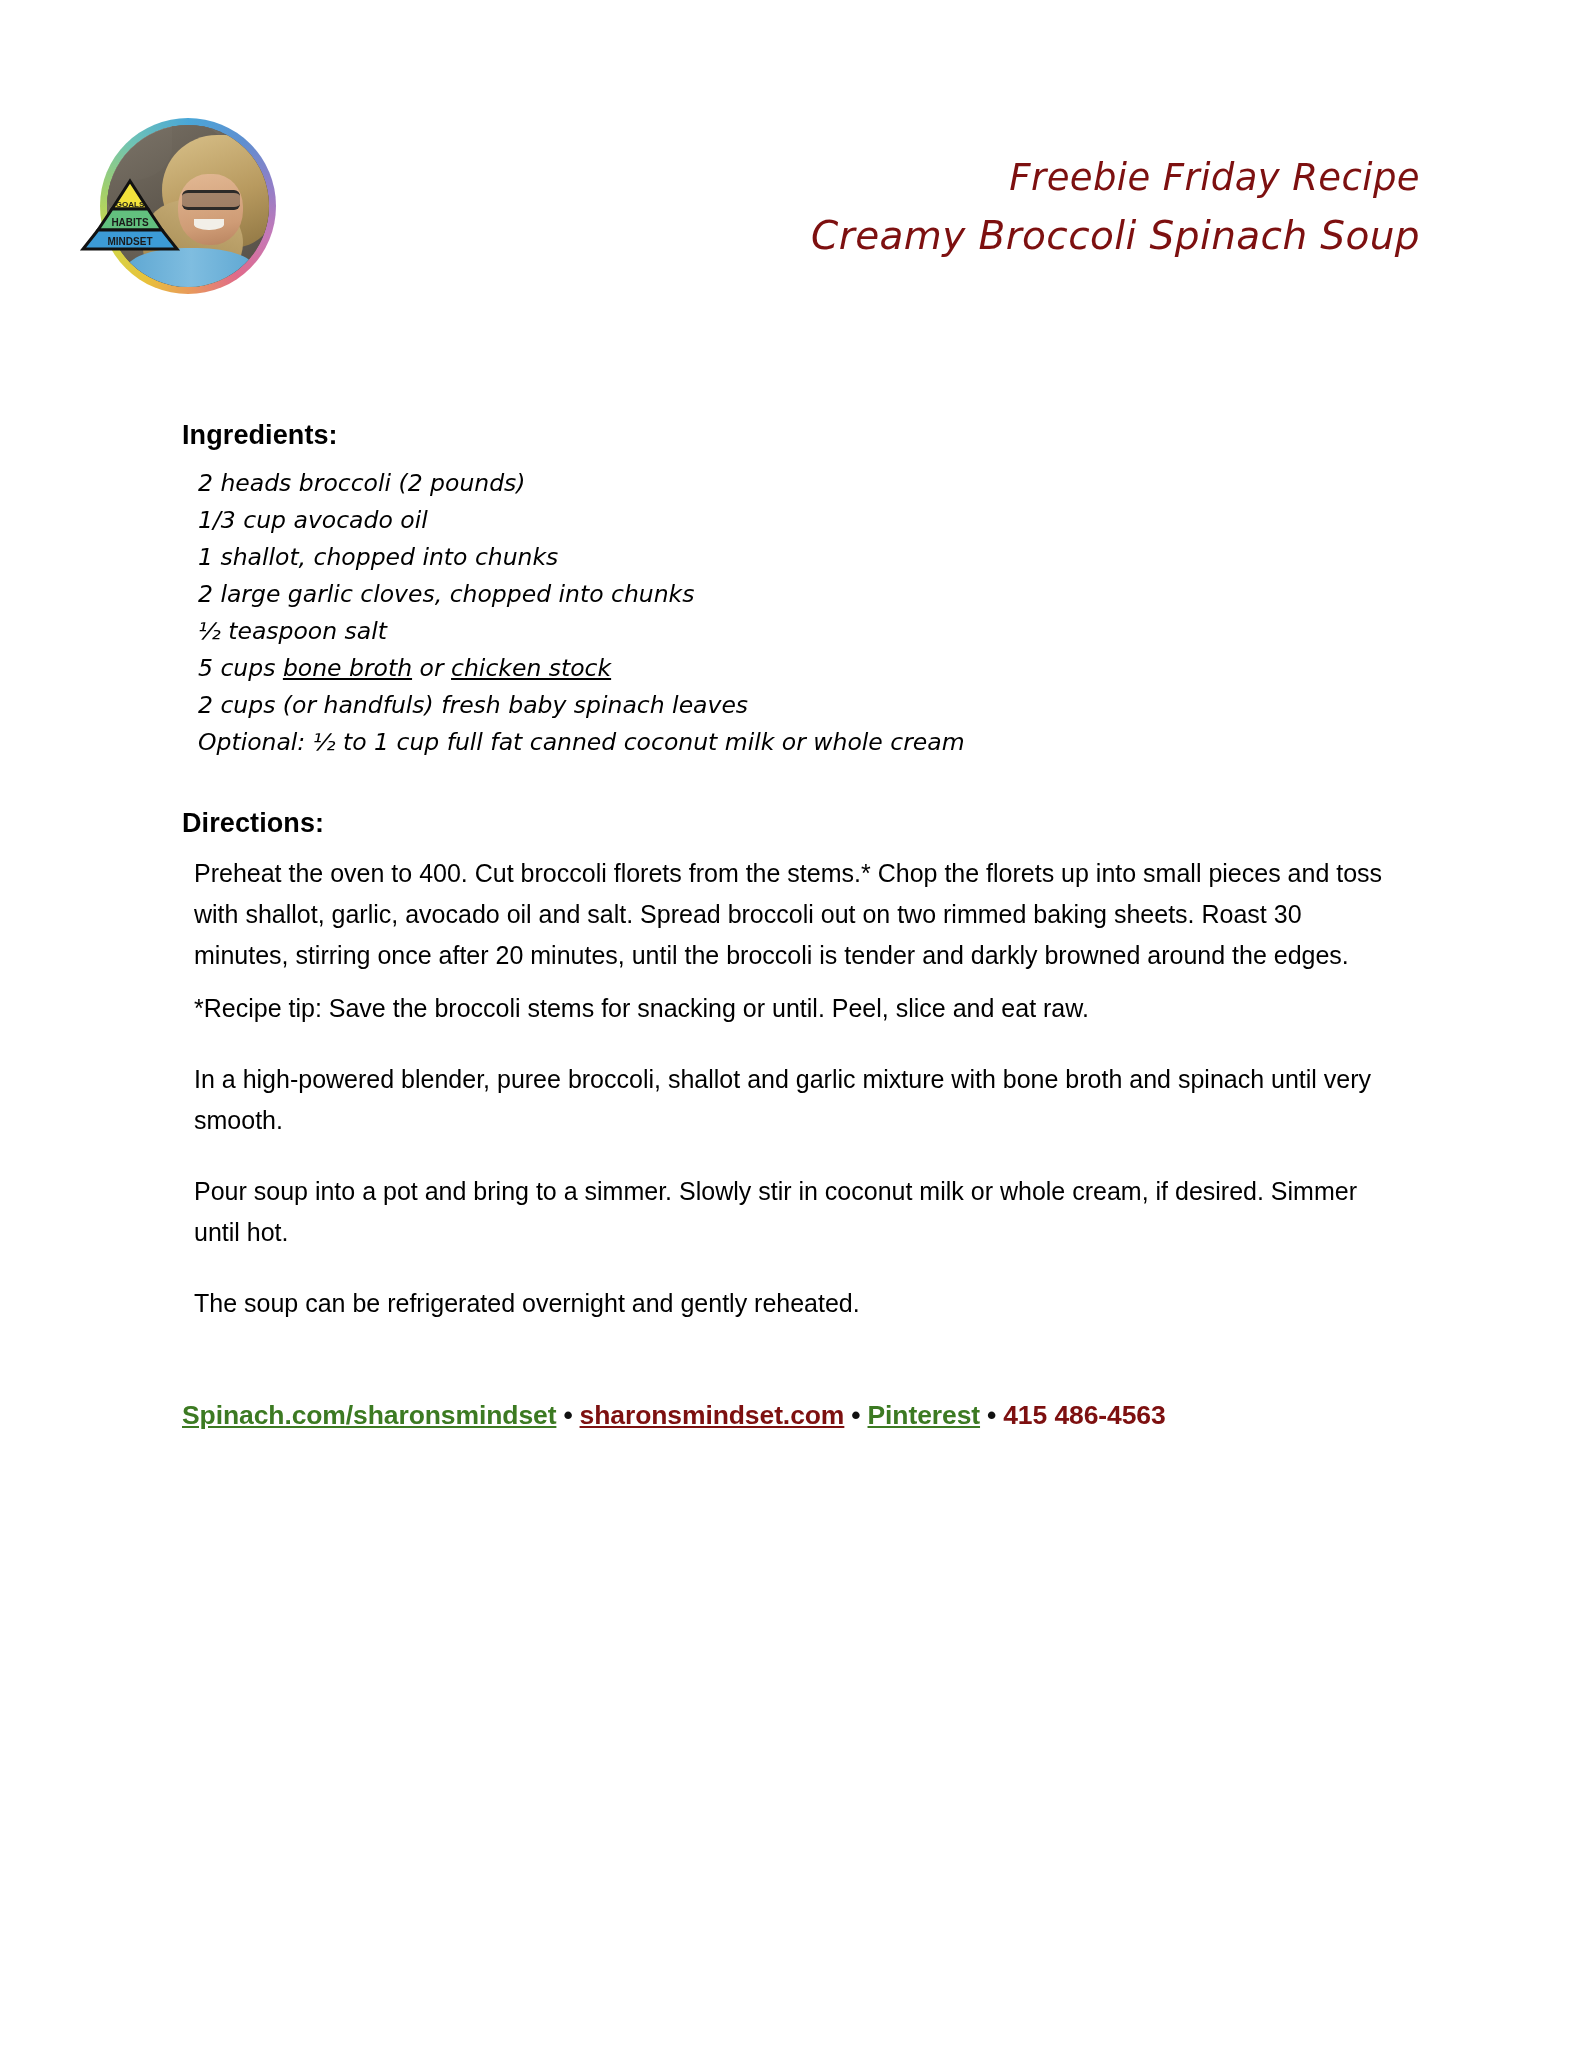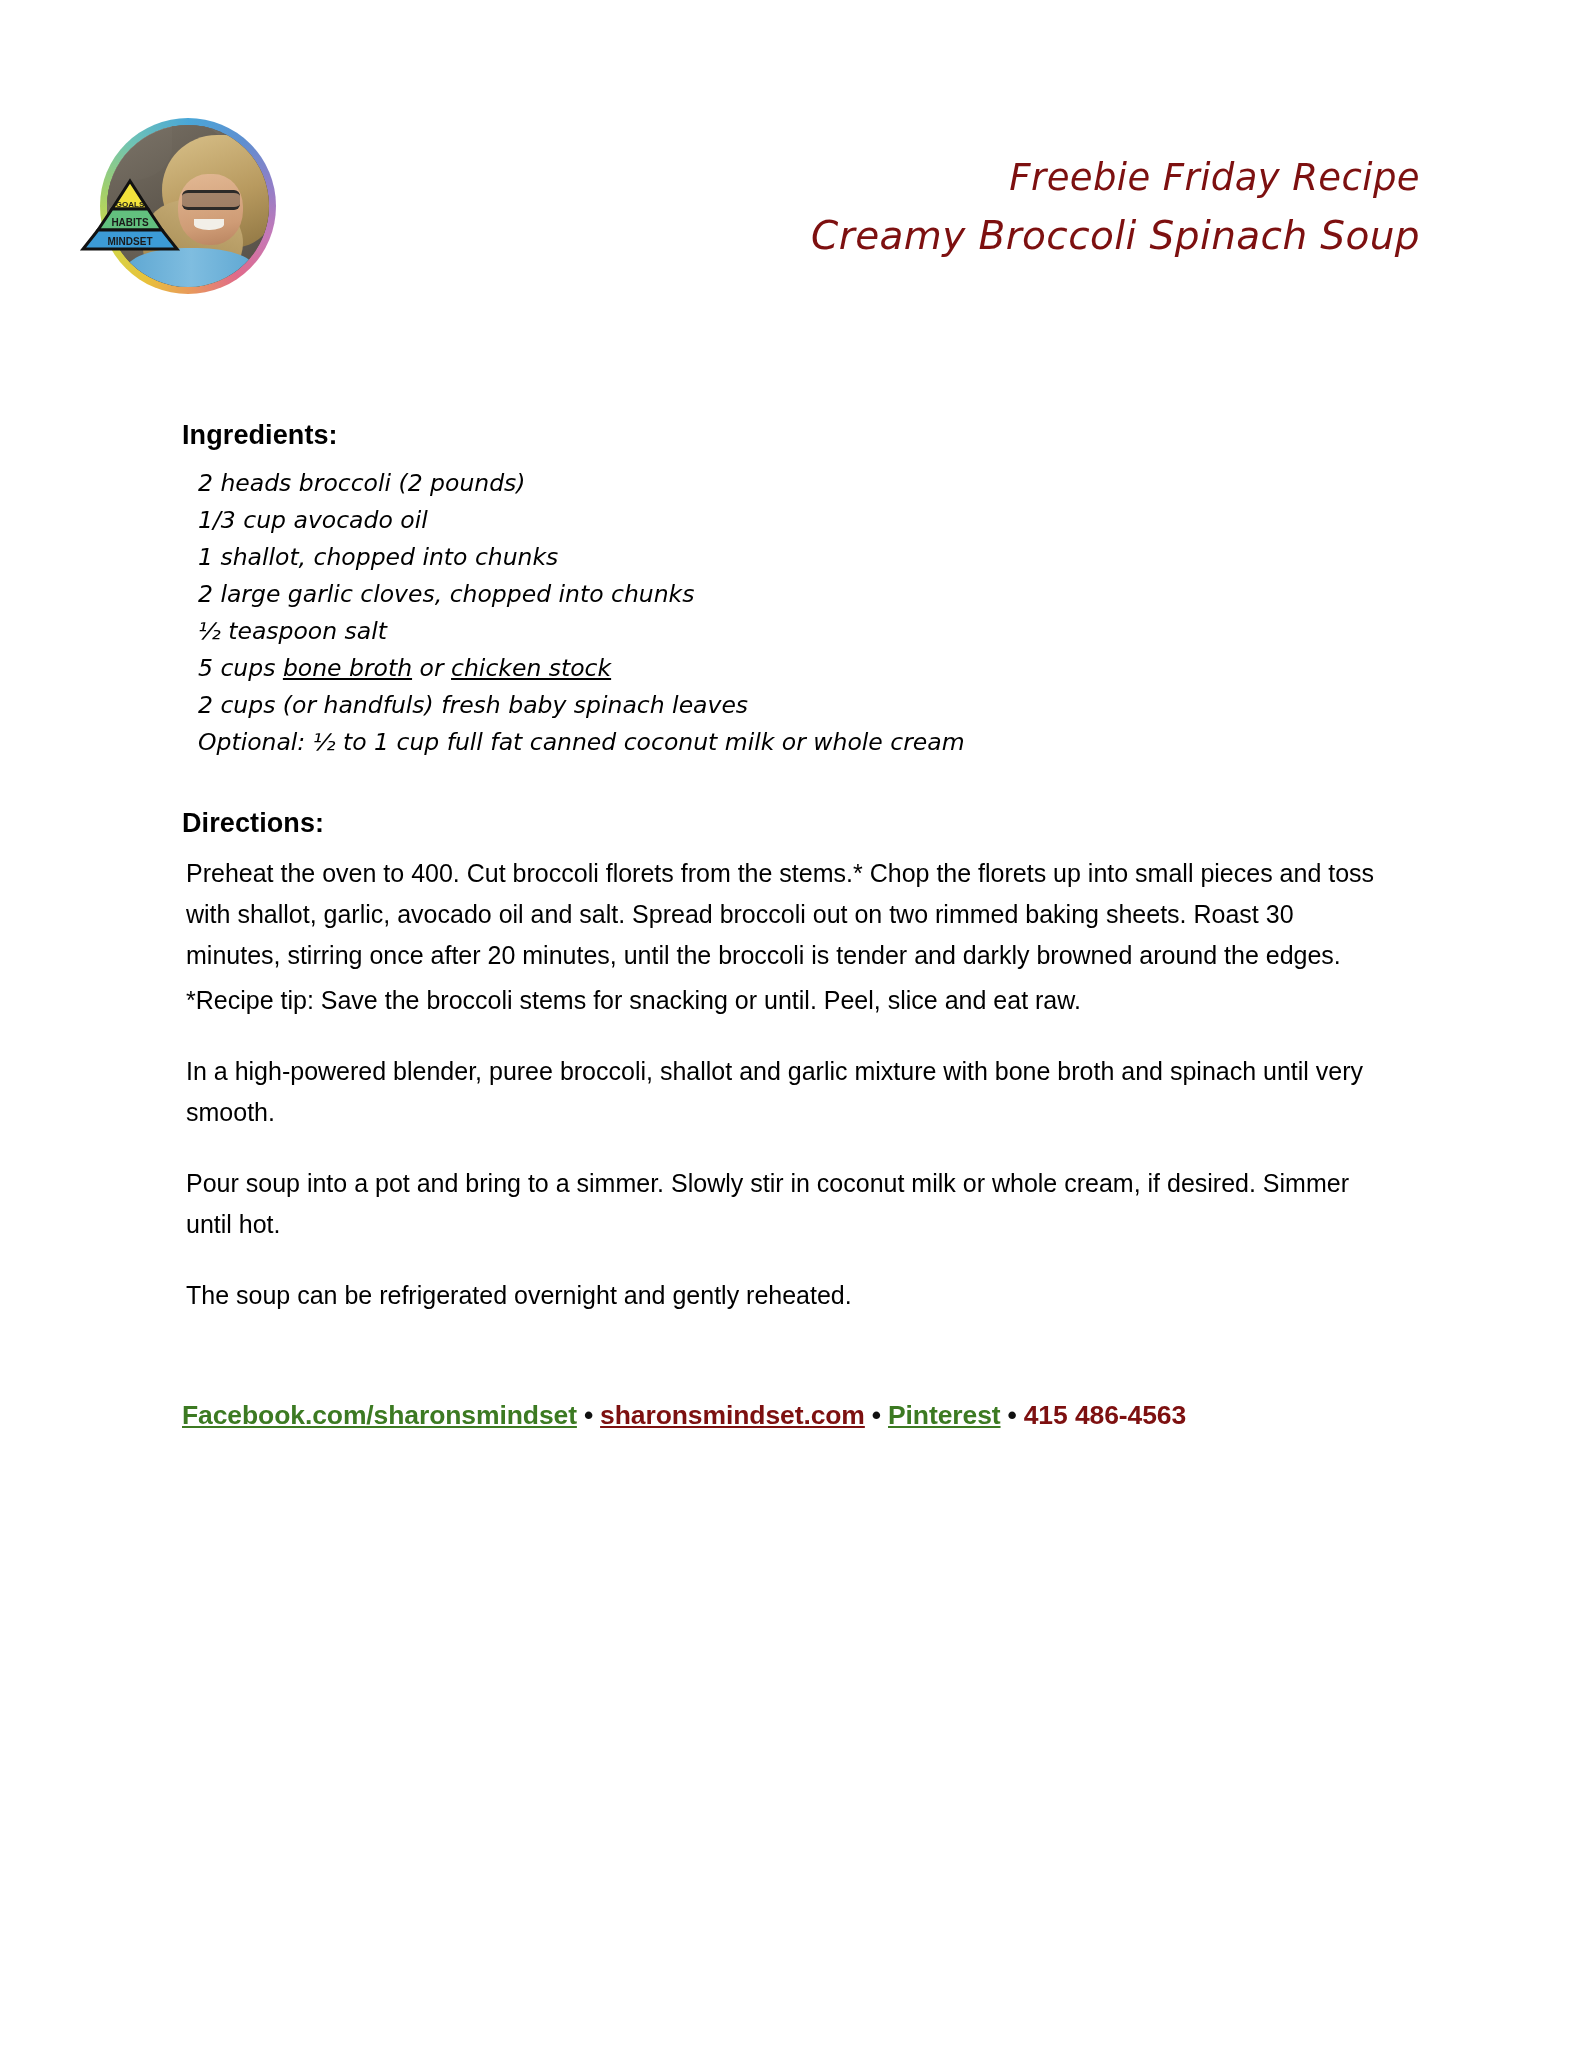--- a/index.html
+++ b/index.html
@@ -231,21 +231,21 @@
   .gap-lg { height: 47px; }
 
   .directions {
     margin: 0;
   }
   .dir-p {
     font-family: "Liberation Sans", sans-serif;
     font-size: 25px;
     line-height: 41px;
     color: #000;
-    margin: 4px;
+    margin: 12px;
     max-width: 1195px;
   }
   .dir-p + .dir-p { margin-top: 0; }
   .dir-block + .dir-block { margin-top: 30px; }
 
   
   .footer {
     position: absolute;
     left: 182px;
     top: 1400px;
@@ -328,15 +328,15 @@
       </div>
       <div class="dir-block">
         <p class="dir-p">Pour soup into a pot and bring to a simmer. Slowly stir in coconut milk or whole cream, if desired. Simmer until hot.</p>
       </div>
       <div class="dir-block">
         <p class="dir-p">The soup can be refrigerated overnight and gently reheated.</p>
       </div>
     </div>
   </div>
 
-  <div class="footer"><a class="f-green" href="#">Facebook.com/sharonsmindset</a><span class="f-dot">•</span><a class="f-red" href="#">sharonsmindset.com</a><span class="f-dot">•</span><a class="f-green" href="#">Pinterest</a><span class="f-dot">•</span><span class="f-red">415 486-4563</span></div>
+  <div class="footer"><a class="f-green" href="#">Spinach.com/sharonsmindset</a><span class="f-dot">•</span><a class="f-red" href="#">sharonsmindset.com</a><span class="f-dot">•</span><a class="f-green" href="#">Pinterest</a><span class="f-dot">•</span><span class="f-red">415 486-4563</span></div>
 
 </div>
 
 </body></html>

